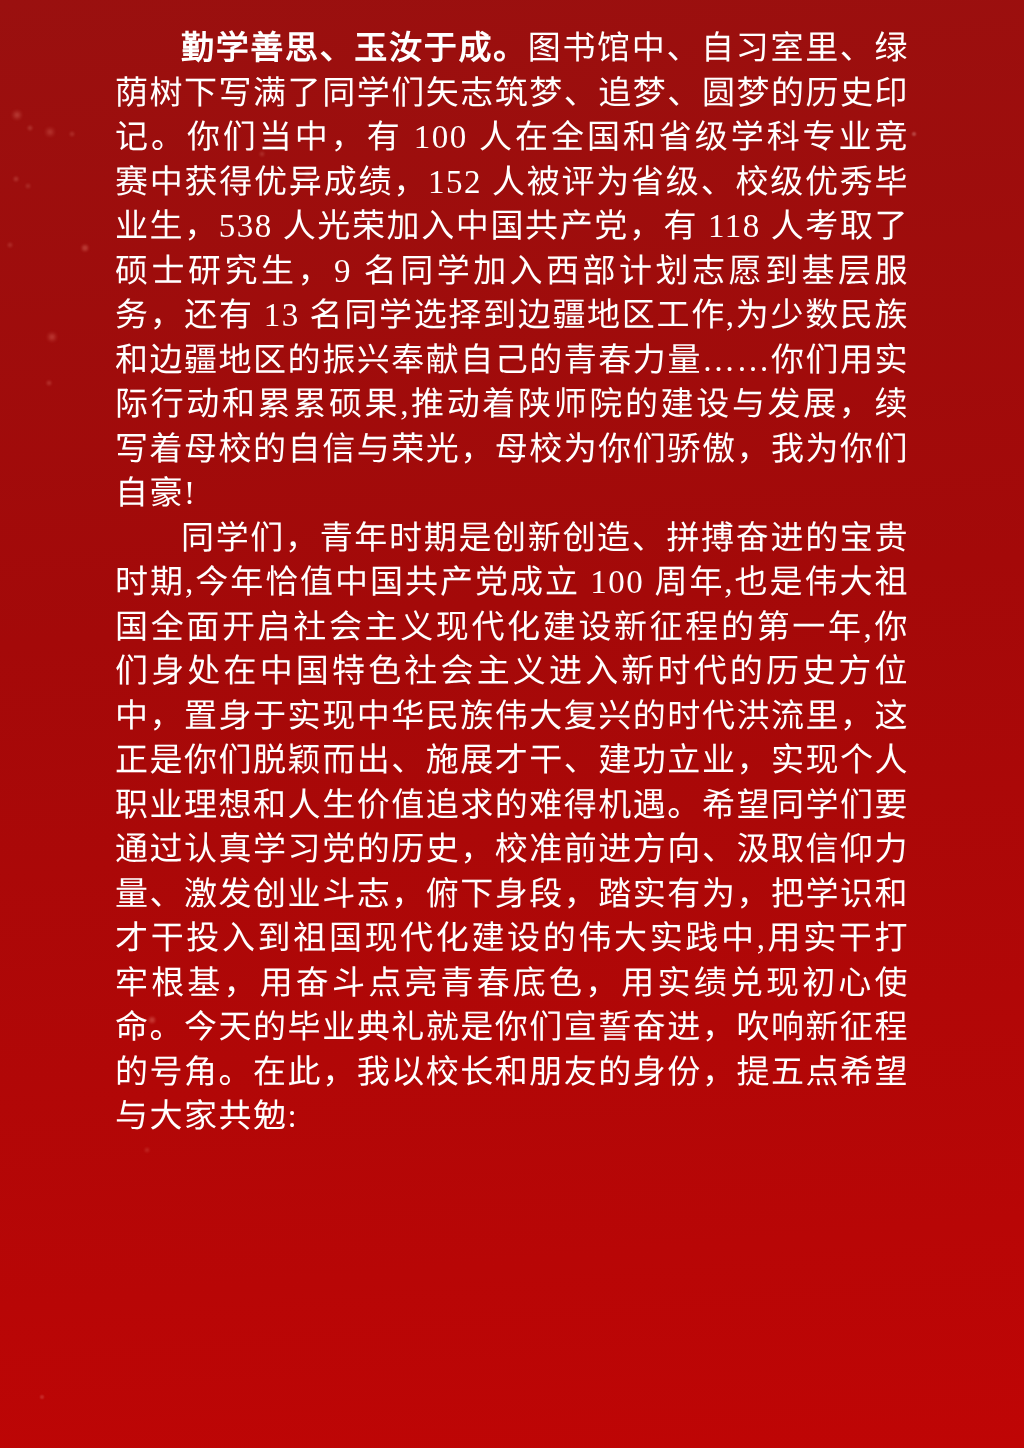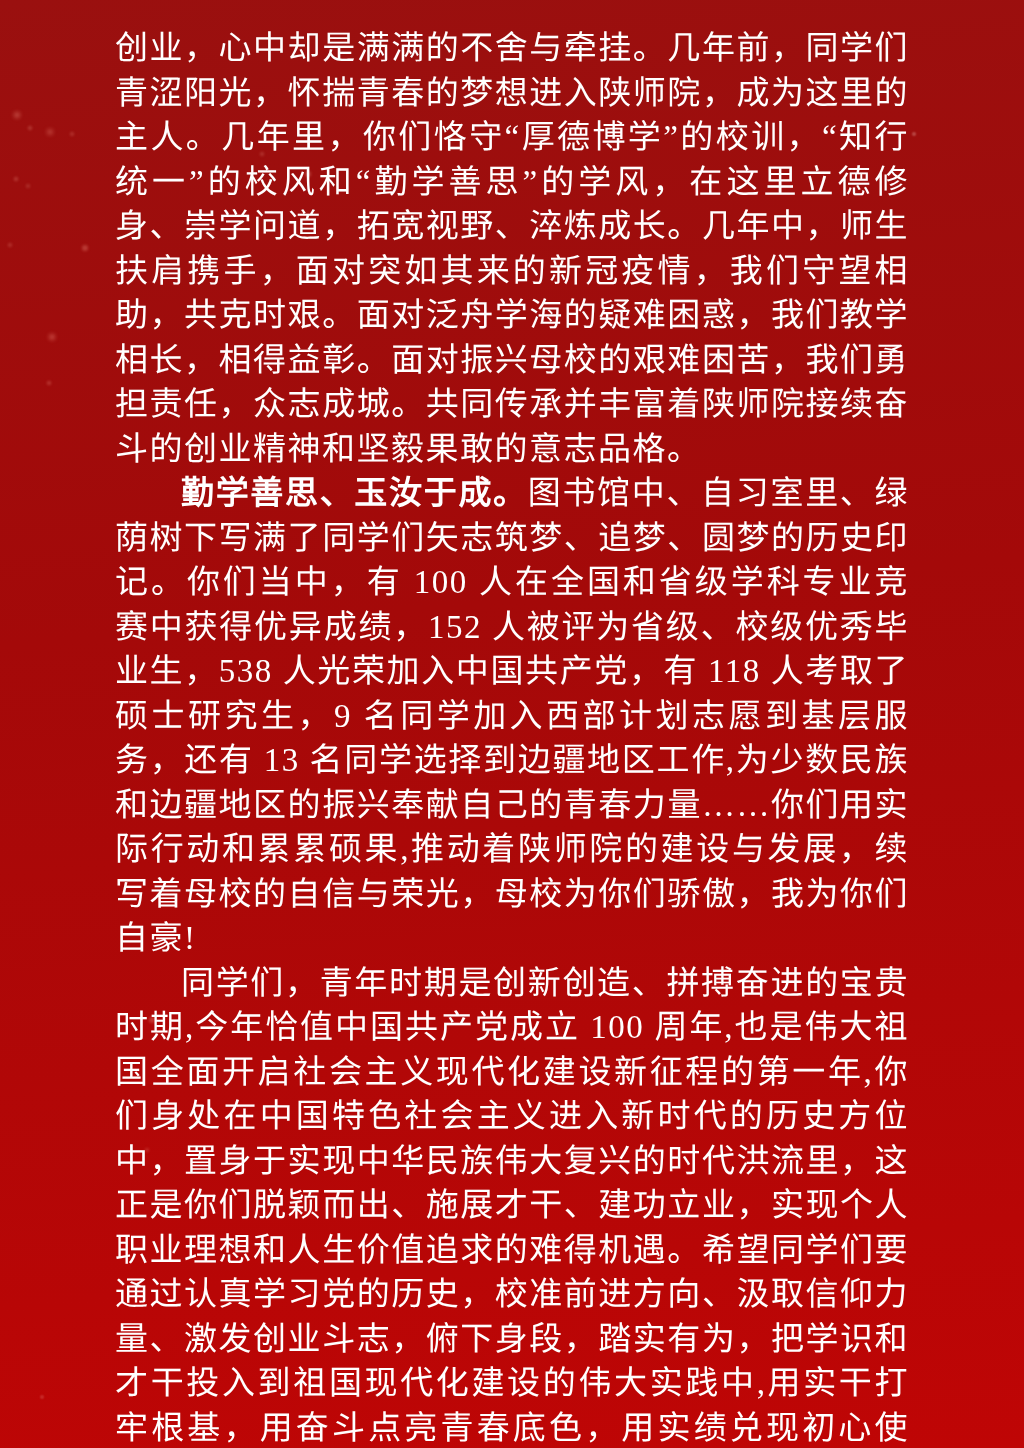--- a/index.html
+++ b/index.html
@@ -69,20 +69,19 @@
     font-family:"Liberation Sans","DejaVu Sans",sans-serif;
   }
 </style>
 </head>
 <body>
 
 <div class="page">
   <div class="speckles"></div>
 
   <article class="text-block">
-    <p class="para continuation"><b class="lead"></b><span>创业，心中却是满满的不舍与牵挂。几年前，同学们青涩阳光，怀揣青春的梦想进入陕师院，成为这里的主人。几年里，你们恪守“厚德博学”的校训，“知行统一”的校风和“勤学善思”的学风，在这里立德修身、崇学问道，拓宽视野、淬炼成长。几年中，师生扶肩携手，面对突如其来的新冠疫情，我们守望相助，共克时艰。面对泛舟学海的疑难困惑，我们教学相长，相得益彰。面对振兴母校的艰难困苦，我们勇担责任，众志成城。共同传承并丰富着陕师院接续奋斗的创业精神和坚毅果敢的意志品格。</span></p>
 
     <p class="para"><b class="lead">勤学善思、玉汝于成。</b><span>图书馆中、自习室里、绿荫树下写满了同学们矢志筑梦、追梦、圆梦的历史印记。你们当中，有 100 人在全国和省级学科专业竞赛中获得优异成绩，152 人被评为省级、校级优秀毕业生，538 人光荣加入中国共产党，有 118 人考取了硕士研究生，9 名同学加入西部计划志愿到基层服务，还有 13 名同学选择到边疆地区工作,为少数民族和边疆地区的振兴奉献自己的青春力量……你们用实际行动和累累硕果,推动着陕师院的建设与发展，续写着母校的自信与荣光，母校为你们骄傲，我为你们自豪!</span></p>
 
     <p class="para"><b class="lead"></b><span>同学们，青年时期是创新创造、拼搏奋进的宝贵时期,今年恰值中国共产党成立 100 周年,也是伟大祖国全面开启社会主义现代化建设新征程的第一年,你们身处在中国特色社会主义进入新时代的历史方位中，置身于实现中华民族伟大复兴的时代洪流里，这正是你们脱颖而出、施展才干、建功立业，实现个人职业理想和人生价值追求的难得机遇。希望同学们要通过认真学习党的历史，校准前进方向、汲取信仰力量、激发创业斗志，俯下身段，踏实有为，把学识和才干投入到祖国现代化建设的伟大实践中,用实干打牢根基，用奋斗点亮青春底色，用实绩兑现初心使命。今天的毕业典礼就是你们宣誓奋进，吹响新征程的号角。在此，我以校长和朋友的身份，提五点希望与大家共勉:</span></p>
 
   </article>
 </div>
 
 </body></html>

